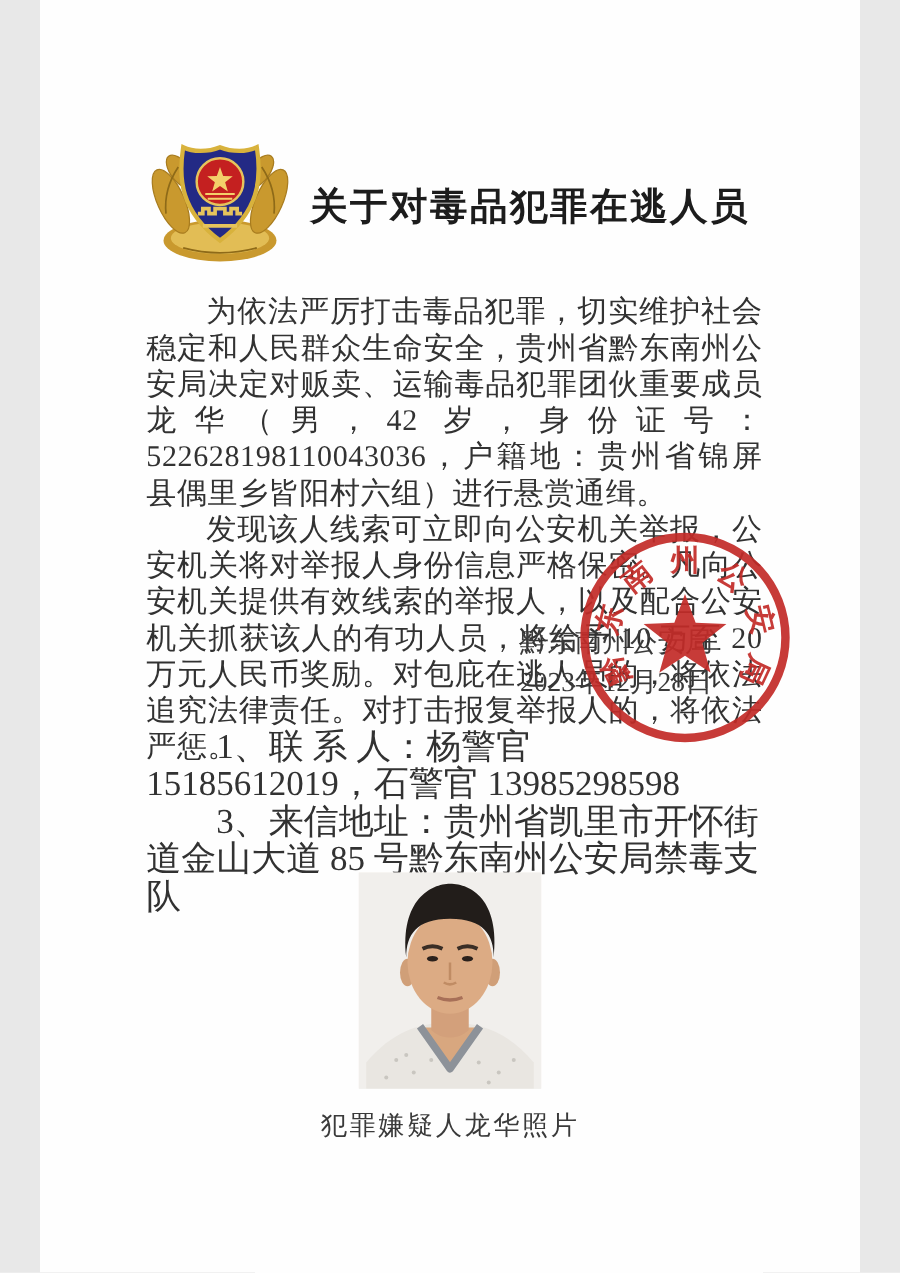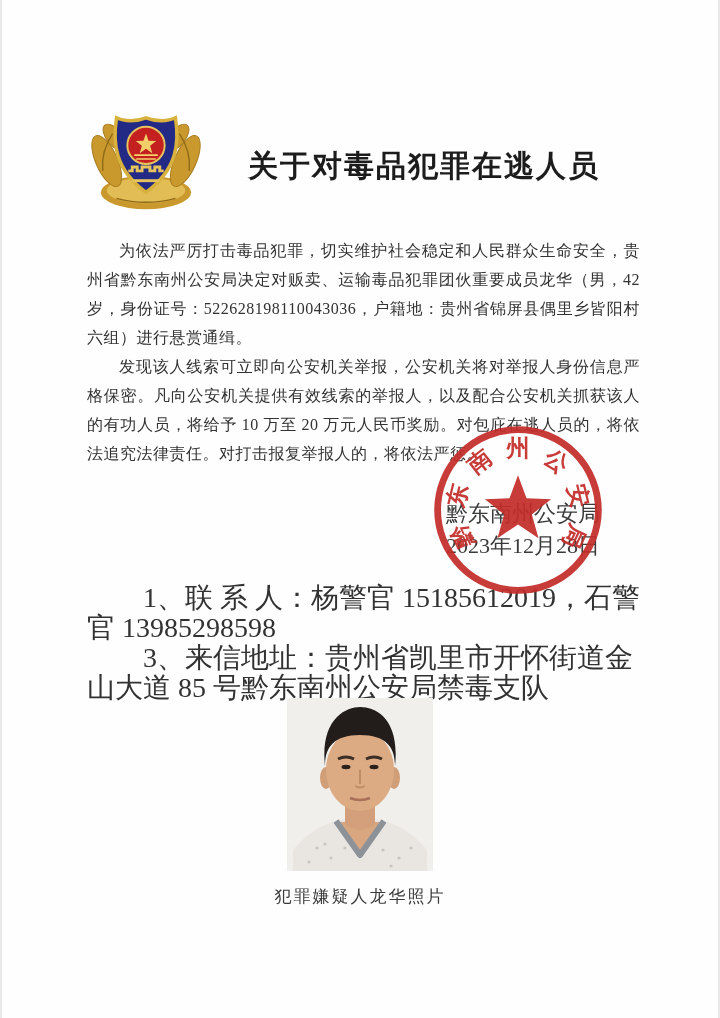--- a/index.html
+++ b/index.html
@@ -1,18 +1,18 @@
 <!DOCTYPE html>
 <html><head>
 <meta charset="utf-8">
 <style>
   html,body{margin:0;padding:0;background:#e8e8e8;}
   .page{
     position:relative;
-    width:716px;height:1018px;
+    width:656px;height:1018px;
     margin:0 auto;
     background:#fefefe;
     font-family:"Liberation Serif","DejaVu Serif",serif;
     color:#323232;
     overflow:hidden;
   }
   .header{
     position:absolute;
     left:85px;right:75px;top:108px;
     display:flex;align-items:center;
@@ -24,21 +24,21 @@
     font-family:"Liberation Sans","DejaVu Sans",sans-serif;
     font-weight:700;
     font-size:30px;
     line-height:47px;
     color:#1c1c1c;
     letter-spacing:2px;
   }
   .bodytext{
     position:absolute;
     left:85px;right:78px;top:236px;
-    font-size:16px;
+    font-size:24px;
     line-height:29px;
     text-align:justify;
     letter-spacing:0.5px;
   }
   .bodytext p{margin:0 0 0 0;text-indent:2em;}
   .signature{
     position:absolute;
     right:118px;top:498px;
     text-align:center;
     font-size:22px;
@@ -72,21 +72,21 @@
     margin:0;
   }
   .photo{
     display:inline-block;
     width:146px;height:173px;
     background:#f1efec;
     line-height:0;
   }
   .caption{
     margin-top:10px;
-    font-size:17px;
+    font-size:21px;
     color:#3a3a3a;
     letter-spacing:2px;
   }
 </style>
 </head>
 <body>
 
 <div class="page">
 
   <div class="header">

